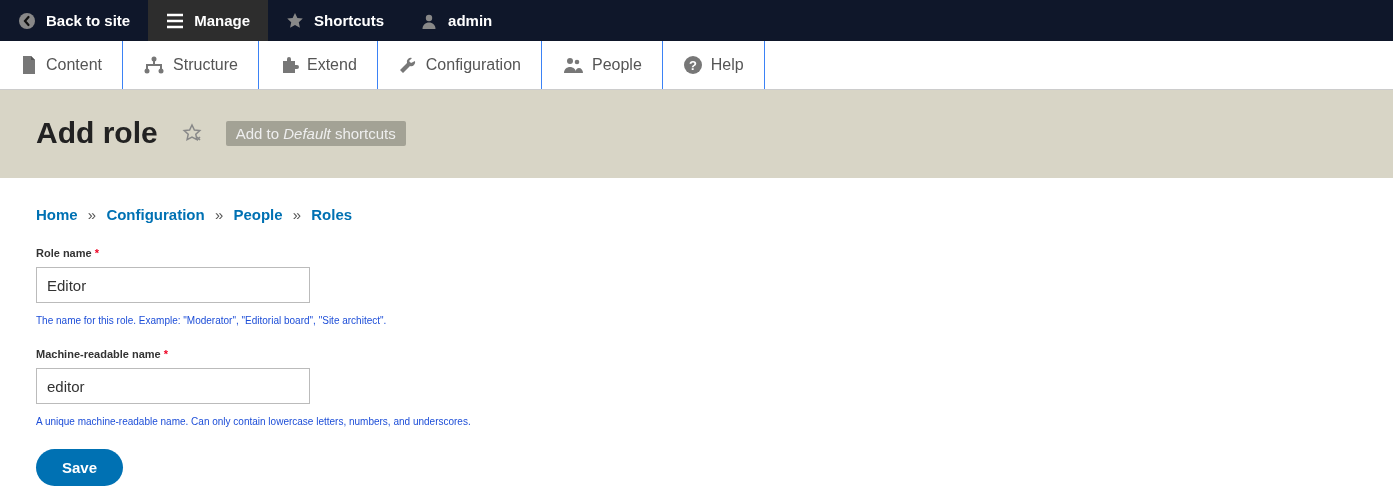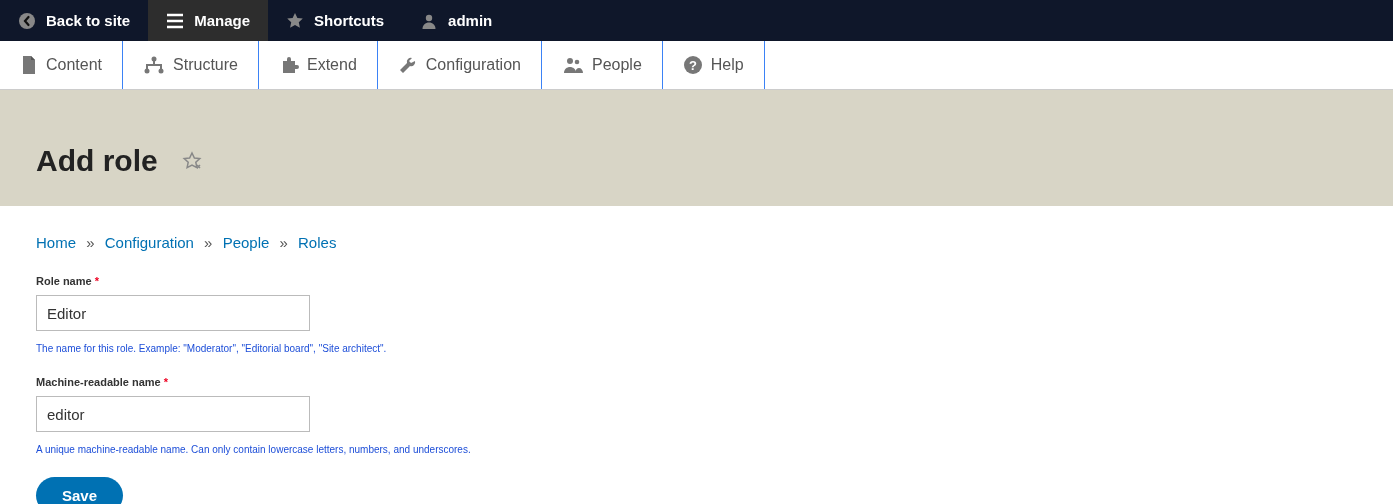--- a/index.html
+++ b/index.html
@@ -8,28 +8,28 @@
   .toolbar { background: #0f172a; display: flex; align-items: stretch; height: 41px; }
   .toolbar-item { display: flex; align-items: center; padding: 0 18px; color: #fff; font-weight: bold; font-size: 15px; cursor: pointer; gap: 10px; }
   .toolbar-item.manage { background: #2d2d2d; }
   .toolbar .icon { display: inline-flex; align-items: center; justify-content: center; }
   
   .admin-menu { background: #fff; border-bottom: 1px solid #ccc; display: flex; height: 49px; box-shadow: 0 1px 2px rgba(0,0,0,0.08); }
   .admin-menu-item { display: flex; align-items: center; padding: 0 20px; gap: 8px; color: #555; font-size: 16px; border-right: 1px solid #3b82f6; cursor: pointer; }
   .admin-menu-item .icon { color: #777; }
   
   .title-area { background: #d8d5c6; padding: 26px 36px 28px; }
-  .title-row { display: flex; align-items: center; gap: 24px; margin-top: 28px; }
+  .title-row { display: flex; align-items: center; gap: 24px; }
   .page-title { font-size: 30px; font-weight: bold; color: #222; }
   .tooltip-box { background: rgba(120,120,110,0.55); color: #eee; padding: 4px 10px; border-radius: 2px; font-size: 15px; }
   .tooltip-box .italic { font-style: italic; }
   
   .content { padding: 28px 36px; }
   .breadcrumb { font-size: 15px; color: #555; margin-bottom: 24px; }
-  .breadcrumb a { color: #0071b3; text-decoration: none; }
+  .breadcrumb a { color: #0071b3; text-decoration: none; font-weight: bold; }
   .breadcrumb .sep { margin: 0 6px; color: #555; }
   
   .form-item { margin-bottom: 22px; }
   .form-label { font-weight: bold; font-size: 11px; display: block; margin-bottom: 8px; }
   .required { color: #e02; margin-left: 3px; }
   .form-input { width: 274px; height: 36px; border: 1px solid #bbb; padding: 16px 10px; font-size: 15px; color: #333; }
   .description { color: #1d4ed8; font-size: 10px; margin-top: 12px; }
   
   .btn-primary { background: #0071b3; color: #fff; border: none; border-radius: 22px; padding: 10px 26px; font-size: 15px; font-weight: bold; cursor: pointer; }
 
@@ -136,20 +136,23 @@
 
 <div class="title-area">
   <div class="title-row">
     <h1 class="page-title">Add role</h1>
     <span class="icon">
       <svg width="20" height="20" viewBox="0 0 20 20">
           <path d="M10 2l2.4 5 5.4.5-4 3.8 1.1 5.4L10 14.1 5.1 16.7l1.1-5.4-4-3.8 5.4-.5z" fill="none" stroke="#888" stroke-width="1.5"></path>
           <path d="M15 14l3 3M18 14l-3 3" stroke="#888" stroke-width="1.5"></path>
         </svg>
     </span>
+    <span class="tooltip-box">
+      <span>Add to </span><span class="italic">Default</span><span> shortcuts</span>
+    </span>
   </div>
 </div>
 
 <div class="content">
   <div class="breadcrumb">
     <a href="#">Home</a>
     <span class="sep">»</span>
     <a href="#">Configuration</a>
     <span class="sep">»</span>
     <a href="#">People</a>

